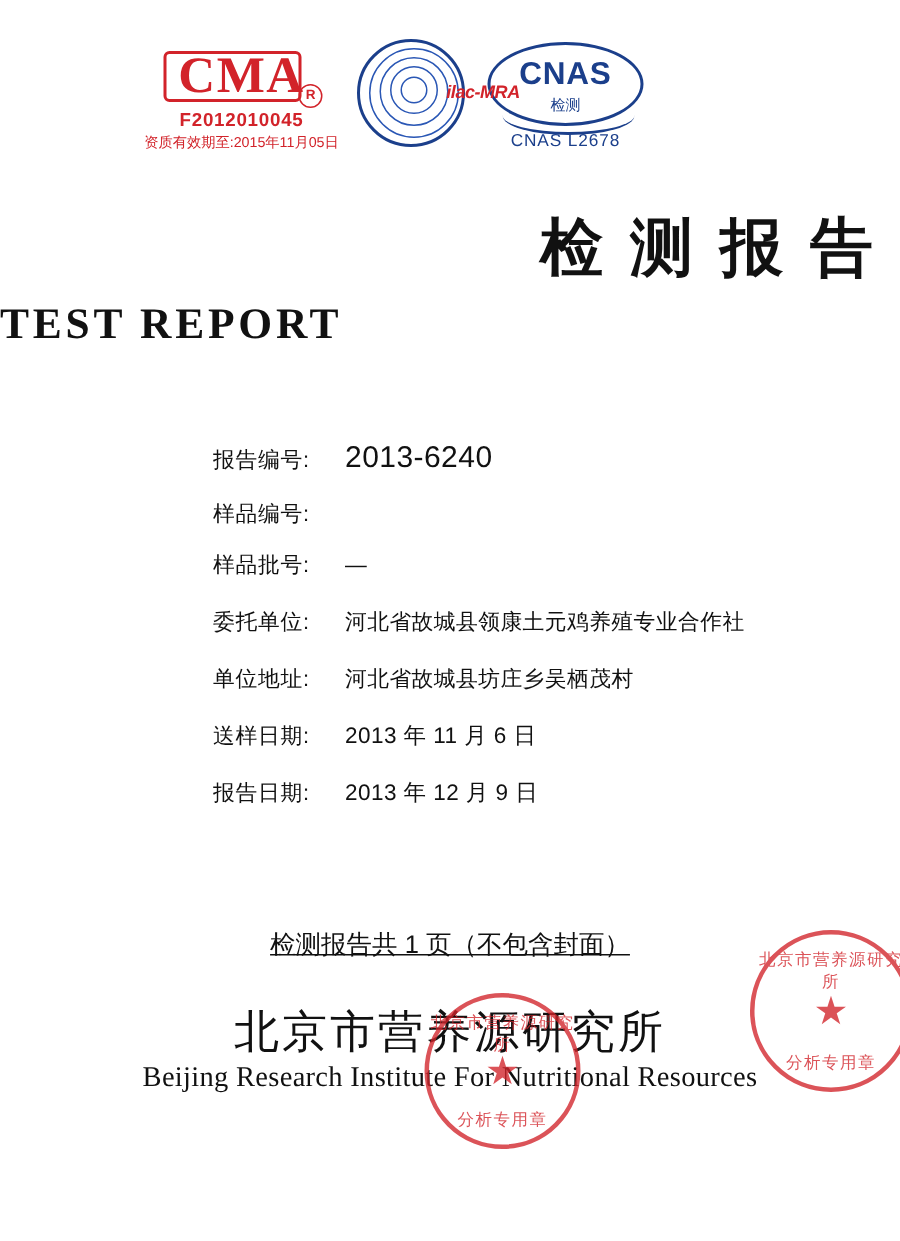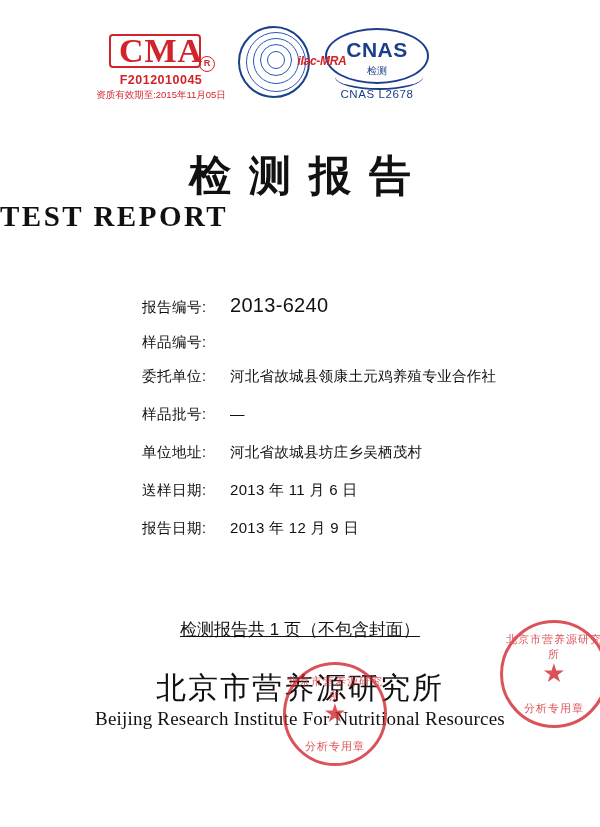--- a/index.html
+++ b/index.html
@@ -175,24 +175,24 @@
   .cnas-id {
     font-size: 11.5px;
     color: #1b3f8b;
     margin-top: 4px;
     letter-spacing: 0.6px;
   }
 
   
   .title-cn {
     position: absolute;
-    top: 148px;
-    left: 0;
-    width: 600px;
-    text-align: center;
+    top: 137px;
+    left: 0;
+    width: 600px;
+    text-align: right;
     font-family: "Liberation Serif", serif;
     font-weight: bold;
     font-size: 42px;
     letter-spacing: 18px;
     text-indent: 18px;
     color: #111;
   }
   .title-en {
     position: absolute;
     top: 200px;
@@ -376,27 +376,27 @@
       <div class="field-value">2013-6240</div>
     </div>
 
     <div class="field-row">
       <div class="field-label">样品编号:</div>
       <div class="field-value"></div>
     </div>
 
 
     <div class="field-row spaced">
+      <div class="field-label">样品批号:</div>
+      <div class="field-value">—</div>
+    </div>
+
+    <div class="field-row spaced">
       <div class="field-label">委托单位:</div>
       <div class="field-value">河北省故城县领康土元鸡养殖专业合作社</div>
-    </div>
-
-    <div class="field-row spaced">
-      <div class="field-label">样品批号:</div>
-      <div class="field-value">—</div>
     </div>
 
     <div class="field-row spaced">
       <div class="field-label">单位地址:</div>
       <div class="field-value">河北省故城县坊庄乡吴栖茂村</div>
     </div>
 
     <div class="field-row date spaced">
       <div class="field-label">送样日期:</div>
       <div class="field-value">2013 年 11 月 6 日</div>

